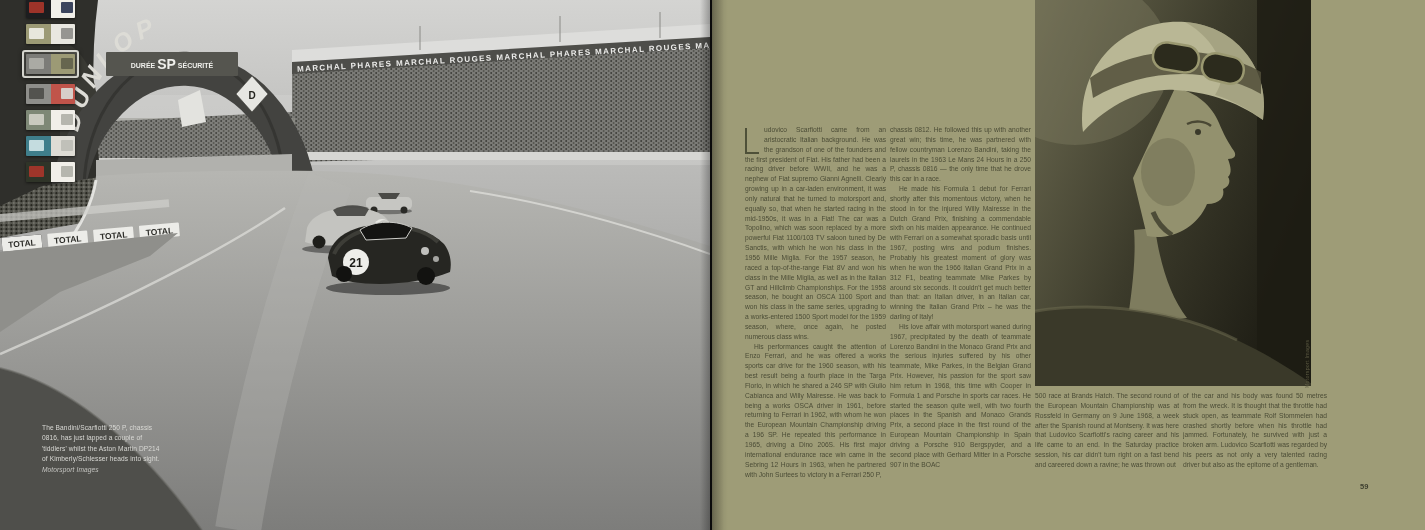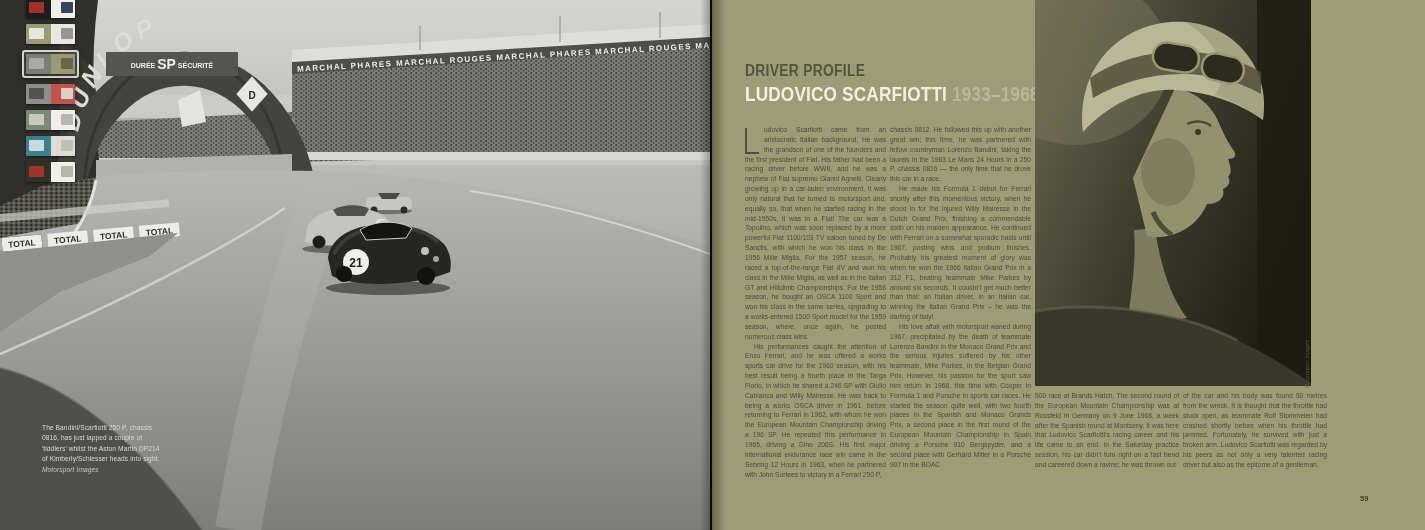--- a/index.html
+++ b/index.html
@@ -53,21 +53,21 @@
   .col-4{left:471px;top:391px;width:144px;height:92px;}
   .dropcap{float:left;width:12px;height:24px;margin:3px 5px 0 0;
     border-left:2px solid #4e5038;border-bottom:2px solid #4e5038;}
 
   .portrait{position:absolute;left:323px;top:0;width:276px;height:386px;overflow:hidden;}
   .portrait svg{display:block;}
   .vert-credit{position:absolute;left:592px;top:336px;height:52px;
     font-size:5.2px;color:#5b5941;writing-mode:vertical-rl;transform:rotate(180deg);
     letter-spacing:.3px;}
 
-  .page-number{position:absolute;left:648px;top:482px;font-size:7.5px;font-weight:bold;color:#3f4030;margin-top:12px;}
+  .page-number{position:absolute;left:648px;top:482px;font-size:7.5px;font-weight:bold;color:#3f4030;}
 </style>
 </head>
 <body>
 
 <div class="stage">
 
   <div class="left-page">
     <svg width="710" height="530" viewBox="0 0 710 530">
       <defs>
         <linearGradient id="sky" x1="0" y1="0" x2="0" y2="1">
@@ -278,24 +278,20 @@
           </div>
         </div>
       </div>
     </div>
 
   <div class="gutter"></div>
 
   <div class="right-page">
     <div class="spine-shade"></div>
 
-    <div class="title-block">
-      <div class="kicker">DRIVER PROFILE</div>
-      <div class="headline"><span class="nm">LUDOVICO SCARFIOTTI</span><span class="dt"> 1933–1968</span></div>
-    </div>
 
     <div class="col col-1">
         <p><span class="dropcap"></span>udovico Scarfiotti came from an aristocratic Italian background. He was the grandson of one of the founders and the first president of Fiat. His father had been a racing driver before WWII, and he was a nephew of Fiat supremo Gianni Agnelli. Clearly growing up in a car-laden environment, it was only natural that he turned to motorsport and, equally so, that when he started racing in the mid-1950s, it was in a Fiat! The car was a Topolino, which was soon replaced by a more powerful Fiat 1100/103 TV saloon tuned by De Sanctis, with which he won his class in the 1956 Mille Miglia. For the 1957 season, he raced a top-of-the-range Fiat 8V and won his class in the Mille Miglia, as well as in the Italian GT and Hillclimb Championships. For the 1958 season, he bought an OSCA 1100 Sport and won his class in the same series, upgrading to a works-entered 1500 Sport model for the 1959 season, where, once again, he posted numerous class wins.</p>
         <p class="ind">His performances caught the attention of Enzo Ferrari, and he was offered a works sports car drive for the 1960 season, with his best result being a fourth place in the Targa Florio, in which he shared a 246 SP with Giulio Cabianca and Willy Mairesse. He was back to being a works OSCA driver in 1961, before returning to Ferrari in 1962, with whom he won the European Mountain Championship driving a 196 SP. He repeated this performance in 1965, driving a Dino 206S. His first major international endurance race win came in the Sebring 12 Hours in 1963, when he partnered with John Surtees to victory in a Ferrari 250 P,</p>
       </div>
     <div class="col col-2">
         <p>chassis 0812. He followed this up with another great win; this time, he was partnered with fellow countryman Lorenzo Bandini, taking the laurels in the 1963 Le Mans 24 Hours in a 250 P, chassis 0816 — the only time that he drove this car in a race.</p>
         <p class="ind">He made his Formula 1 debut for Ferrari shortly after this momentous victory, when he stood in for the injured Willy Mairesse in the Dutch Grand Prix, finishing a commendable sixth on his maiden appearance. He continued with Ferrari on a somewhat sporadic basis until 1967, posting wins and podium finishes. Probably his greatest moment of glory was when he won the 1966 Italian Grand Prix in a 312 F1, beating teammate Mike Parkes by around six seconds. It couldn't get much better than that: an Italian driver, in an Italian car, winning the Italian Grand Prix – he was the darling of Italy!</p>
         <p class="ind">His love affair with motorsport waned during 1967, precipitated by the death of teammate Lorenzo Bandini in the Monaco Grand Prix and the serious injuries suffered by his other teammate, Mike Parkes, in the Belgian Grand Prix. However, his passion for the sport saw him return in 1968, this time with Cooper in Formula 1 and Porsche in sports car races. He started the season quite well, with two fourth places in the Spanish and Monaco Grands Prix, a second place in the first round of the European Mountain Championship in Spain driving a Porsche 910 Bergspyder, and a second place with Gerhard Mitter in a Porsche 907 in the BOAC</p>
       </div>

